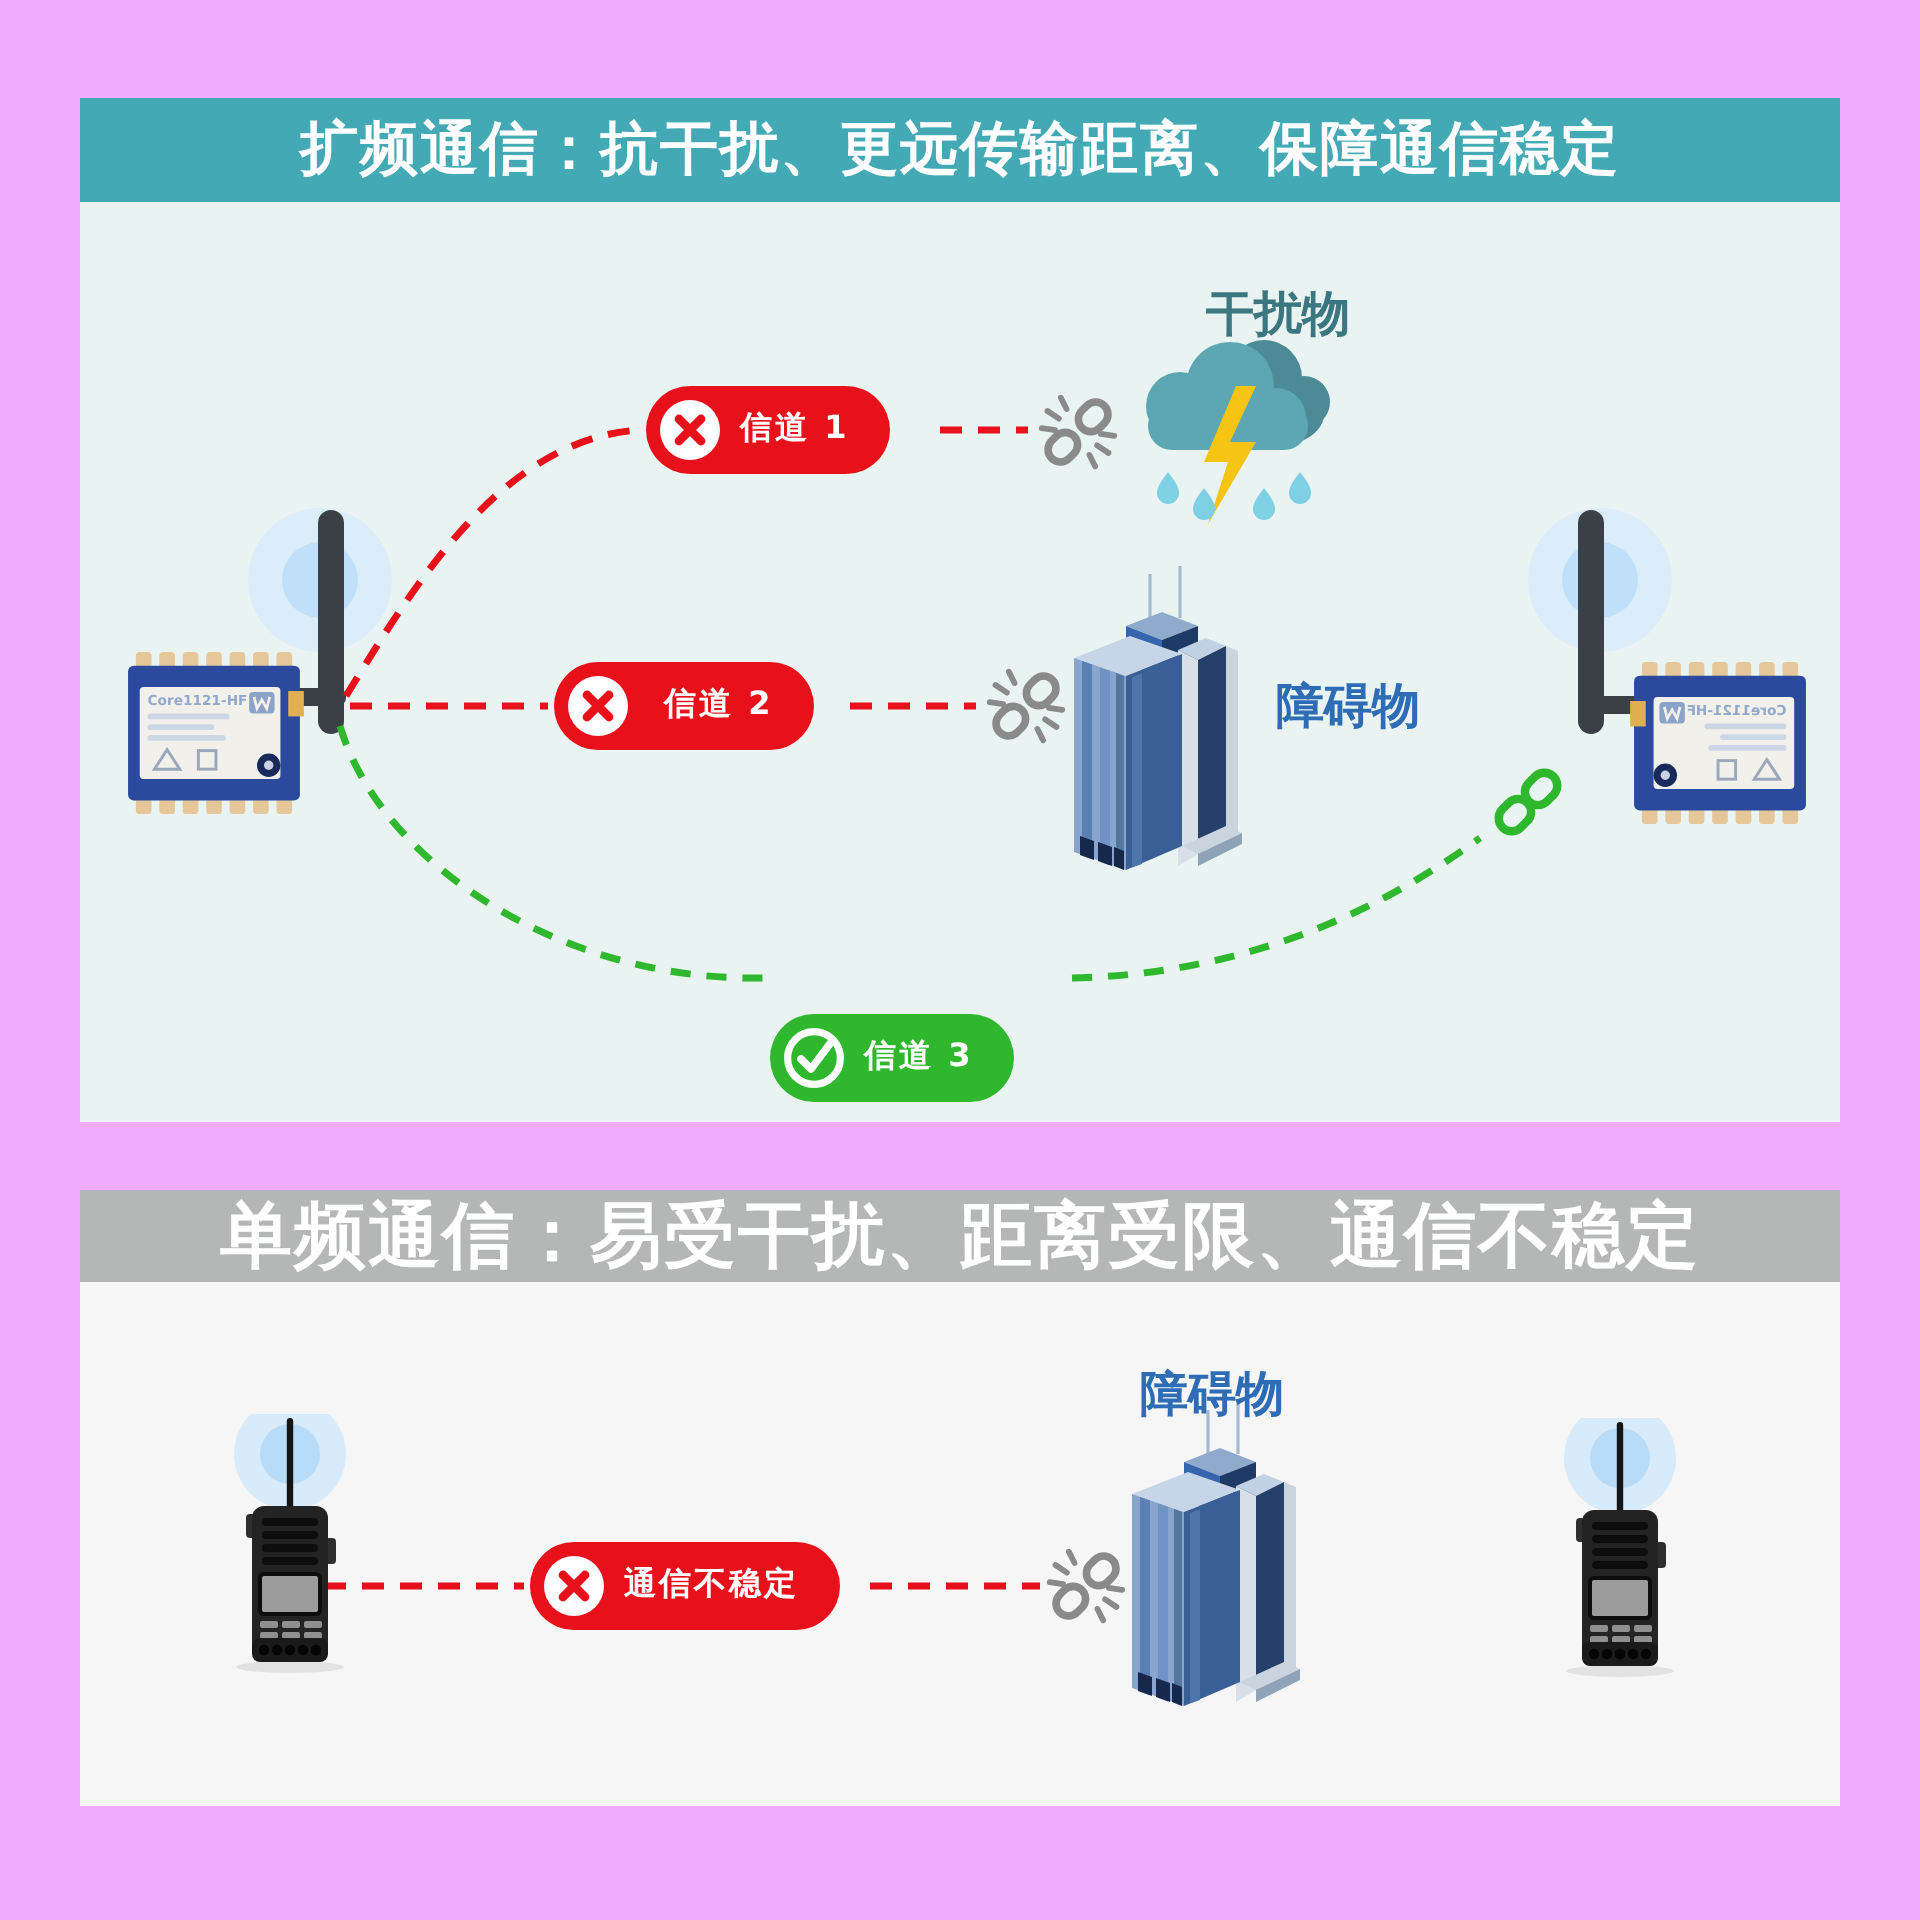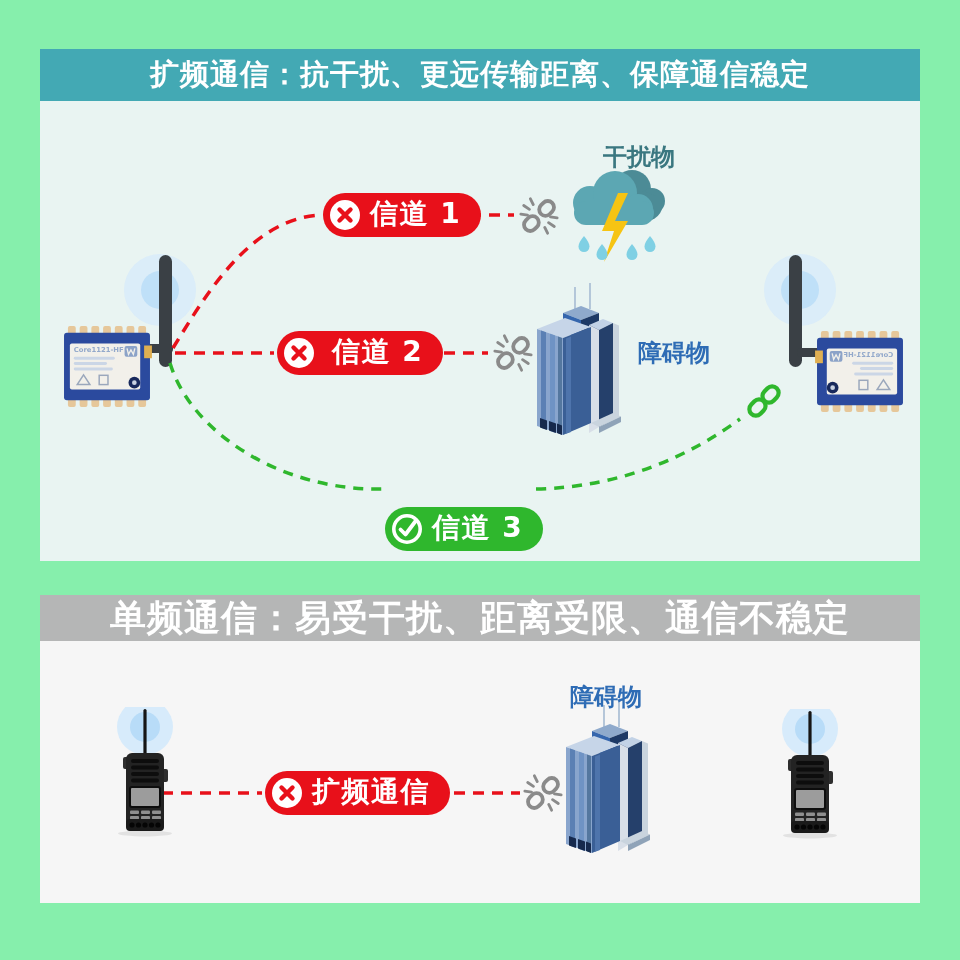--- a/index.html
+++ b/index.html
@@ -1,17 +1,17 @@
 <!DOCTYPE html>
 <html><head>
 <meta charset="utf-8">
 <style>
   * { margin:0; padding:0; box-sizing:border-box; }
   body { background:#ffffff; font-family:"DejaVu Sans","Liberation Sans",sans-serif; }
-  .canvas { position:relative; width:960px; height:960px; background:#86efac; overflow:hidden;text-decoration:underline; }
+  .canvas { position:relative; width:960px; height:960px; background:#f0abfc; overflow:hidden;text-decoration:underline; }
 
   .hdr { position:absolute; left:40px; width:880px; display:flex; align-items:center; justify-content:center;
          color:#ffffff; font-weight:bold; letter-spacing:1px; }
   .hdr-top { top:49px; height:52px; background:#43A9B4; font-size:29px; }
   .hdr-bottom { top:595px; height:46px; background:#B5B6B6; font-size:36px; }
 
   .panel { position:absolute; left:40px; width:880px; }
   .panel-top { top:101px; height:460px; background:#E9F4F2; }
   .panel-bottom { top:641px; height:262px; background:#F6F6F6; }
 
@@ -20,21 +20,21 @@
   .glow-outer { border-radius:50%; background:#D9EBFA; opacity:.92; }
   .glow-inner { border-radius:50%; background:#BFE0F8; }
 
   .rod { width:13px; height:112px; background:#3A4045; border-radius:7px; }
   .rod-link { height:9px; background:#3A4045; border-radius:4px; }
 
   .pill { position:absolute; display:inline-flex; align-items:center; gap:9px; height:44px;
           padding:0 20px 0 6px; border-radius:22px; }
   .pill-red { background:#E8101A; }
   .pill-green { background:#2FB72D;margin-top:40px; }
-  .pill-text { color:#ffffff; font-size:28px; font-weight:bold; letter-spacing:1.5px; white-space:nowrap;
+  .pill-text { color:#ffffff; font-size:16px; font-weight:bold; letter-spacing:1.5px; white-space:nowrap;
                line-height:1; padding-bottom:2px; }
   .badge-ic { width:32px; height:32px; flex:0 0 auto; }
 
   .tag { position:absolute; font-weight:bold; font-size:24px; white-space:nowrap; }
   .tag-teal { color:#3A7780; }
   .tag-blue { color:#2E6CB5; }
 
   svg { display:block; }
 </style>
 </head>
@@ -262,17 +262,17 @@
     <div class="tag tag-blue" style="left:530px;top:40px;">障碍物</div>
 
     <svg class="abs" style="left:482px;top:131px;" width="42" height="42" viewBox="0 0 44 44">
         <use href="#link-broken"></use>
       </svg>
 
     <div class="pill pill-red" style="left:225px;top:130px;">
       <svg class="badge-ic" viewBox="0 0 32 32">
           <use href="#x-circle"></use>
         </svg>
-      <span class="pill-text">扩频通信</span>
+      <span class="pill-text">通信不稳定</span>
     </div>
   </div>
 
 </div>
 
 </body></html>

